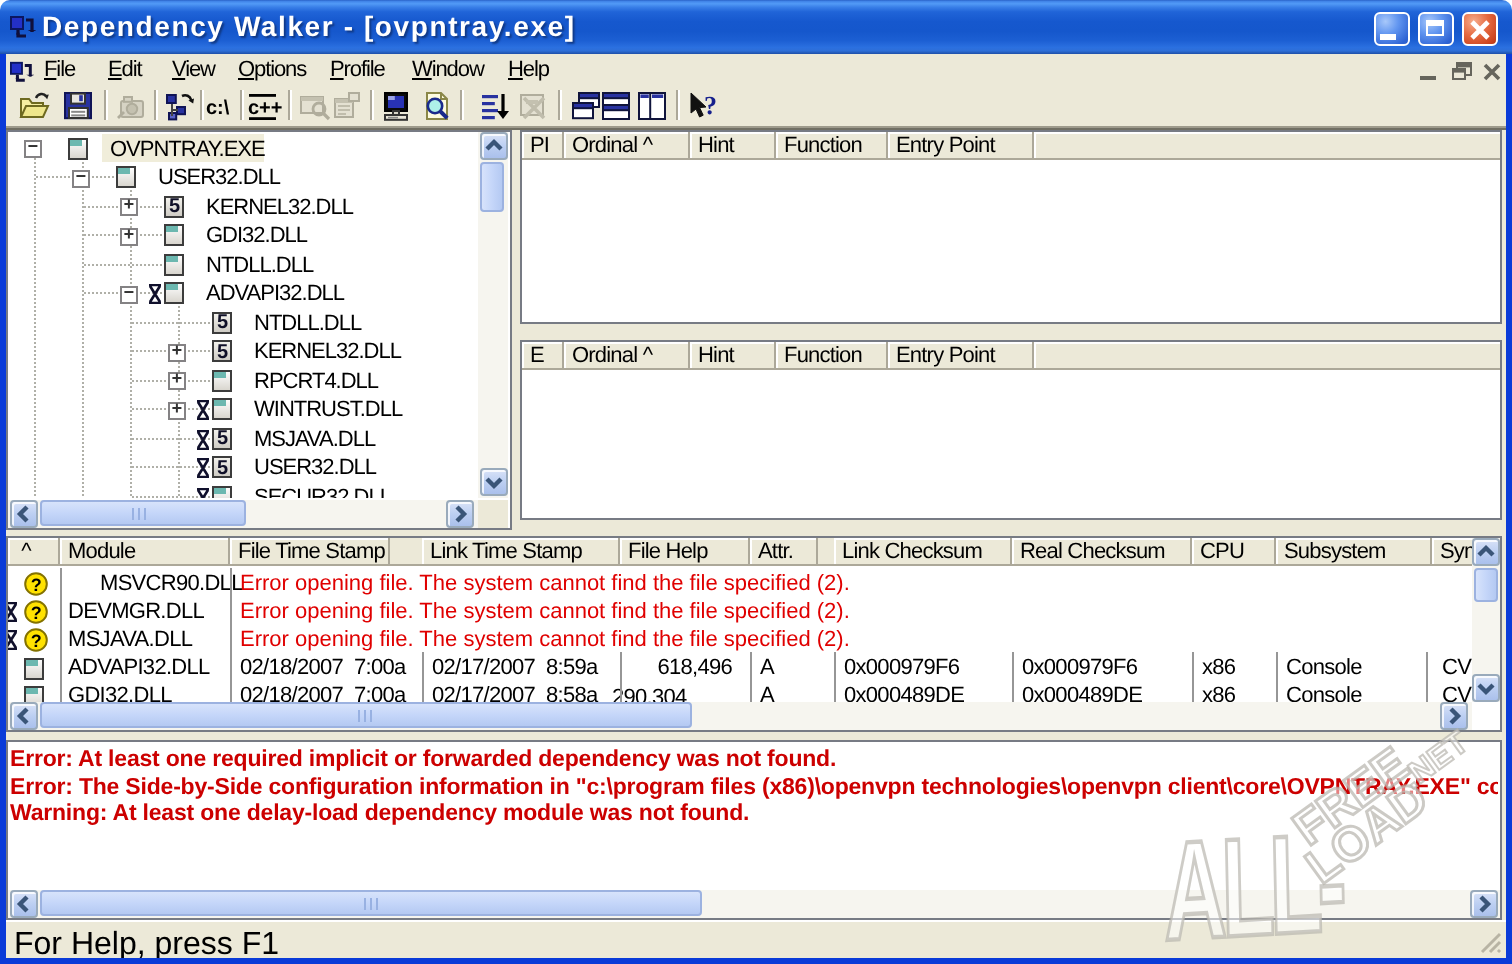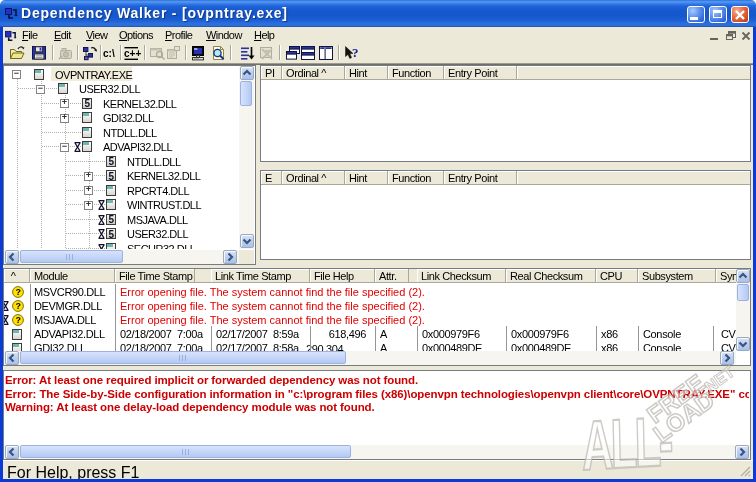--- a/index.html
+++ b/index.html
@@ -345,21 +345,21 @@
     <div class="hc" style="left:502px;width:90px">Real Checksum</div>
     <div class="hc" style="left:592px;width:42px">CPU</div>
     <div class="hc" style="left:634px;width:78px">Subsystem</div>
     <div class="hc" style="left:712px;width:24px">Sym</div>
   </div>
 <div class="abs" style="left:4px;top:284px;width:732px;height:67px;overflow:hidden;background:#fff">
 <svg class="abs" style="left:8px;top:2.0px" width="12" height="12" viewBox="0 0 12 12">
       <circle cx="6" cy="6" r="5.4" fill="#ffe200" stroke="#847200" stroke-width="1"></circle>
       <text x="3.4" y="9.4" font-family="Liberation Sans" font-size="9" font-weight="bold" fill="#000">?</text>
     </svg>
-<div class="mrow" style="left:30px;top:1.5px">MSVCR90.DLL</div>
+<div class="mrow" style="left:46px;top:1.5px">MSVCR90.DLL</div>
 <div class="mrow red" style="left:116px;top:1.5px">Error opening file. The system cannot find the file specified (2).</div>
 <svg class="hg" style="left:-2px;top:16.7px" width="7" height="10" viewBox="0 0 7 10">
       <path d="M0.5 0.5 h6 M0.5 9.5 h6 M1 1 L6 9 M6 1 L1 9" stroke="#10102c" stroke-width="1.3" fill="none"></path>
     </svg>
 <svg class="abs" style="left:8px;top:16.2px" width="12" height="12" viewBox="0 0 12 12">
       <circle cx="6" cy="6" r="5.4" fill="#ffe200" stroke="#847200" stroke-width="1"></circle>
       <text x="3.4" y="9.4" font-family="Liberation Sans" font-size="9" font-weight="bold" fill="#000">?</text>
     </svg>
 <div class="mrow" style="left:30px;top:15.7px">DEVMGR.DLL</div>
 <div class="mrow red" style="left:116px;top:15.7px">Error opening file. The system cannot find the file specified (2).</div>

